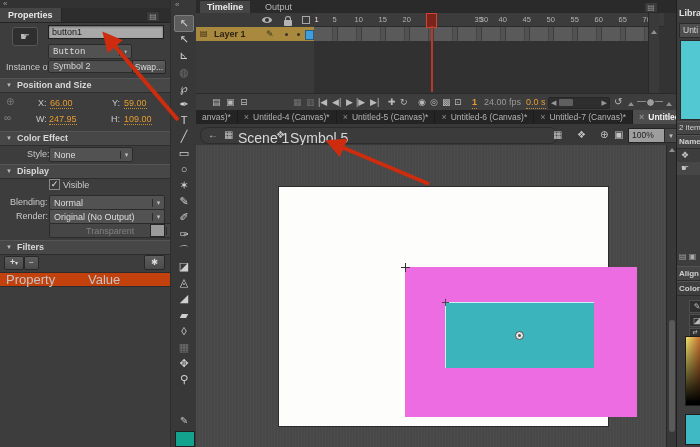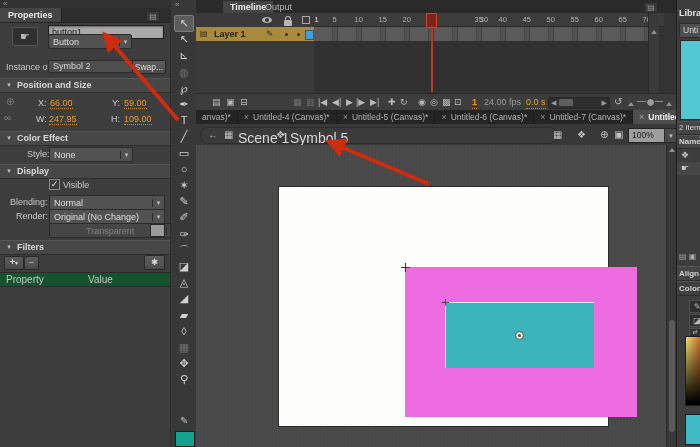--- a/index.html
+++ b/index.html
@@ -22,36 +22,36 @@
   .dd .dda{width:11px;text-align:center;color:#bbb;border-left:1px solid #2b2b2b;font-size:7px;}
   .dd.dis{color:#828282;background:#464646;padding-left:32px;}
   .dd.dis .ddt{color:#828282;}
   .field{position:absolute;background:#4e4e4e;border:1px solid #2b2b2b;border-radius:2px;color:#d5d5d5;font-size:9px;line-height:11px;padding:0 4px;white-space:nowrap;overflow:hidden;}
   .btn{position:absolute;background:linear-gradient(#5d5d5d,#4b4b4b);border:1px solid #282828;border-radius:2px;color:#ddd;font-size:8.5px;text-align:center;}
   .sect{position:absolute;left:0;width:170px;height:13px;background:#474747;border-top:1px solid #555;border-bottom:1px solid #2d2d2d;color:#d8d8d8;font-weight:bold;font-size:9px;line-height:13px;}
   .sect .tri{display:inline-block;margin:0 5px 0 6px;font-size:6px;color:#bbb;vertical-align:1px;}
   .chk{position:absolute;width:9px;height:9px;background:#3a3a3a;border:1px solid #8a8a8a;color:#e8e8e8;font-size:9px;line-height:9px;text-align:center;}
   .inst-icon{position:absolute;width:24px;height:17px;background:#2f2f2f;border:1px solid #565656;border-radius:3px;color:#b9b9b9;font-size:11px;line-height:16px;text-align:center;}
   .miniico{position:absolute;color:#9f9f9f;font-size:10px;}
-  .tblhead{position:absolute;left:0;width:170px;height:13px;background:#14532d;border-top:1px solid #2c2c2c;border-bottom:1px solid #2c2c2c;color:#c5c5c5;font-size:10px;line-height:13px;}
+  .tblhead{position:absolute;left:0;width:170px;height:13px;background:#c2410c;border-top:1px solid #2c2c2c;border-bottom:1px solid #2c2c2c;color:#c5c5c5;font-size:13px;line-height:13px;}
   .swatchbox{position:absolute;border:1px solid #262626;}
 
   
   .toolstrip{position:absolute;left:170px;top:0;width:26px;height:447px;background:#383838;border-right:1px solid #272727;border-left:1px solid #2d2d2d;}
   .tool{position:absolute;left:4px;width:18px;height:15px;line-height:15px;text-align:center;color:#cfcfcf;font-size:11px;}
   .tool.active{background:#5c5c5c;border:1px solid #7d7d7d;border-radius:2px;left:3px;margin-top:-1px;}
   .tool.disabled{opacity:.35;}
   .fillsw{position:absolute;left:4px;top:431px;width:18px;height:14px;background:#12a28e;border:1px solid #1f1f1f;}
   .strokeico{position:absolute;left:9px;top:415px;color:#bdbdbd;font-size:10px;}
 
   
   .main{position:absolute;left:196px;top:0;width:480px;height:447px;}
   .tl-tabbar{position:absolute;left:0;top:0;width:480px;height:13px;background:#2a2a2a;border-bottom:1px solid #232323;}
   .tltab{position:absolute;top:1px;height:12px;line-height:12px;padding:0 7px;font-size:9px;color:#b5b5b5;}
-  .tltab.active{background:#454545;color:#ececec;font-weight:bold;margin-left:23px;}
+  .tltab.active{background:#454545;color:#ececec;font-weight:bold;}
   .tl-body{position:absolute;left:0;top:13px;width:480px;height:80px;background:#333;}
   .layerpane{position:absolute;left:0;top:0;width:118px;height:80px;background:#3a3a3a;border-right:1px solid #262626;}
   .eye{position:absolute;width:10px;height:6px;background:#b5b5b5;border-radius:50%;}
   .eye::after{content:"";position:absolute;left:3px;top:1px;width:4px;height:4px;border-radius:50%;background:#333;}
   .lock{position:absolute;width:8px;height:6px;background:#b5b5b5;border-radius:1px;}
   .lock::before{content:"";position:absolute;left:1px;top:-4px;width:4px;height:3px;border:1.5px solid #b5b5b5;border-bottom:none;border-radius:3px 3px 0 0;}
   .osqr{position:absolute;width:6px;height:6px;border:1px solid #a8a8a8;}
   .layerrow{position:absolute;left:0;top:14px;width:118px;height:14px;background:#a8893d;color:#2b2214;font-size:9px;line-height:14px;}
   .framesrow{position:absolute;left:118px;top:14px;width:334px;height:14px;
      background:repeating-linear-gradient(90deg,#5a5a5a 0 18.2px,#454545 18.2px 19.2px,#525252 19.2px 23.0px,#3f3f3f 23.0px 24.0px);}
@@ -128,21 +128,21 @@
       <span>«</span>
     </div>
     <div class="tabbar">
       <div class="ptab">Properties</div>
       <span class="pmenu" style="left:146px;">▤</span>
     </div>
 
     <div class="inst-icon" style="left:12px;top:27px;">☛</div>
     <div class="nameinput" style="left:48px;top:25px;width:108px;height:12px;">button1</div>
 
-    <div class="dd" style="left:48px;top:34px;width:82px;height:13px;">
+    <div class="dd" style="left:48px;top:44px;width:82px;height:13px;font-family:Liberation Mono, monospace;">
       <span class="ddt">Button</span>
       <span class="dda">▾</span>
     </div>
 
     <div class="lbl" style="left:6px;top:62px;">Instance of:</div>
     <div class="field" style="left:48px;top:60px;width:76px;height:11px;">Symbol 2</div>
     <div class="btn" style="left:132px;top:60px;width:32px;height:12px;line-height:12px;">Swap...</div>
 
     <div class="sect" style="top:78px;">
       <span class="tri">▼</span><span>Position and Size</span>
@@ -172,21 +172,21 @@
     </div>
     <div class="chk" style="left:49px;top:179px;">✓</div>
     <div class="lbl" style="left:63px;top:180px;">Visible</div>
     <div class="lbl" style="left:10px;top:197px;">Blending:</div>
     <div class="dd" style="left:49px;top:195px;width:114px;height:13px;">
       <span class="ddt">Normal</span>
       <span class="dda">▾</span>
     </div>
     <div class="lbl" style="left:16px;top:211px;">Render:</div>
     <div class="dd" style="left:49px;top:209px;width:114px;height:13px;">
-      <span class="ddt">Original (No Change)</span>
+      <span class="ddt">Original (No Output)</span>
       <span class="dda">▾</span>
     </div>
     <div class="dd dis" style="left:49px;top:223px;width:96px;height:13px;">
       <span class="ddt">Transparent</span>
       <span class="dda">▾</span>
     </div>
     <div class="swatchbox" style="left:150px;top:224px;width:13px;height:11px;background:#9a9a9a;"></div>
 
     <div class="sect" style="top:240px;">
       <span class="tri">▼</span><span>Filters</span>

